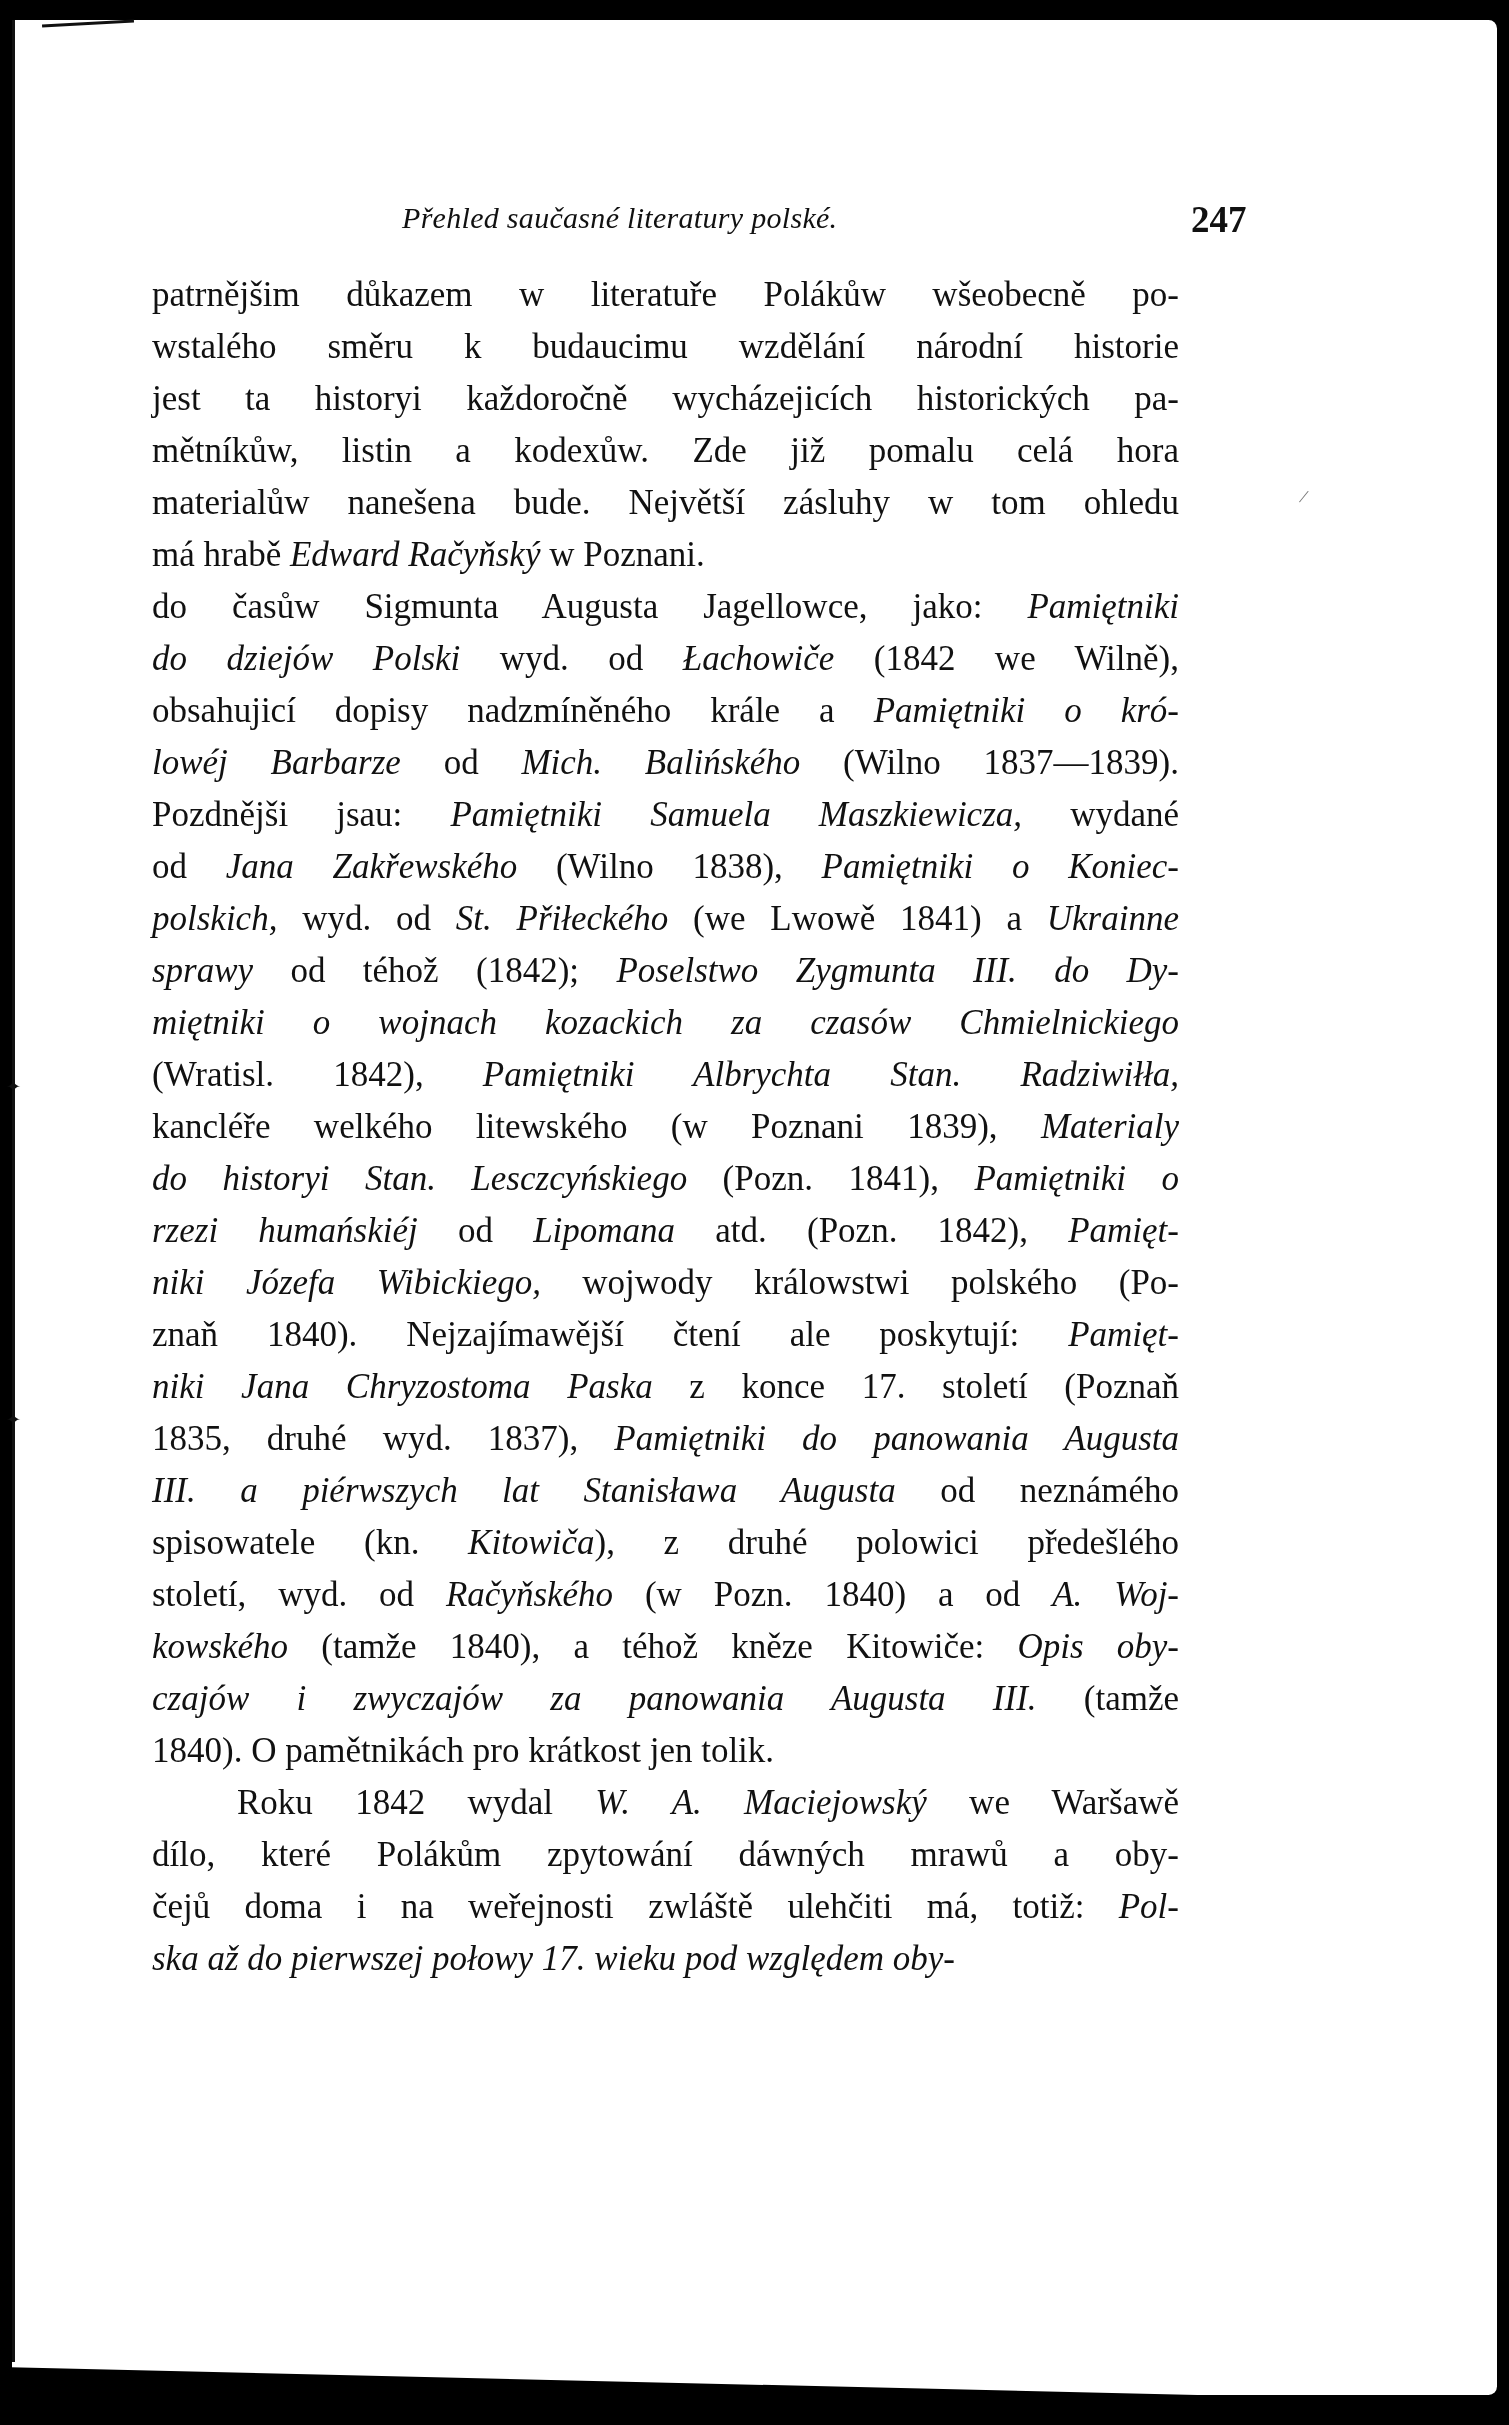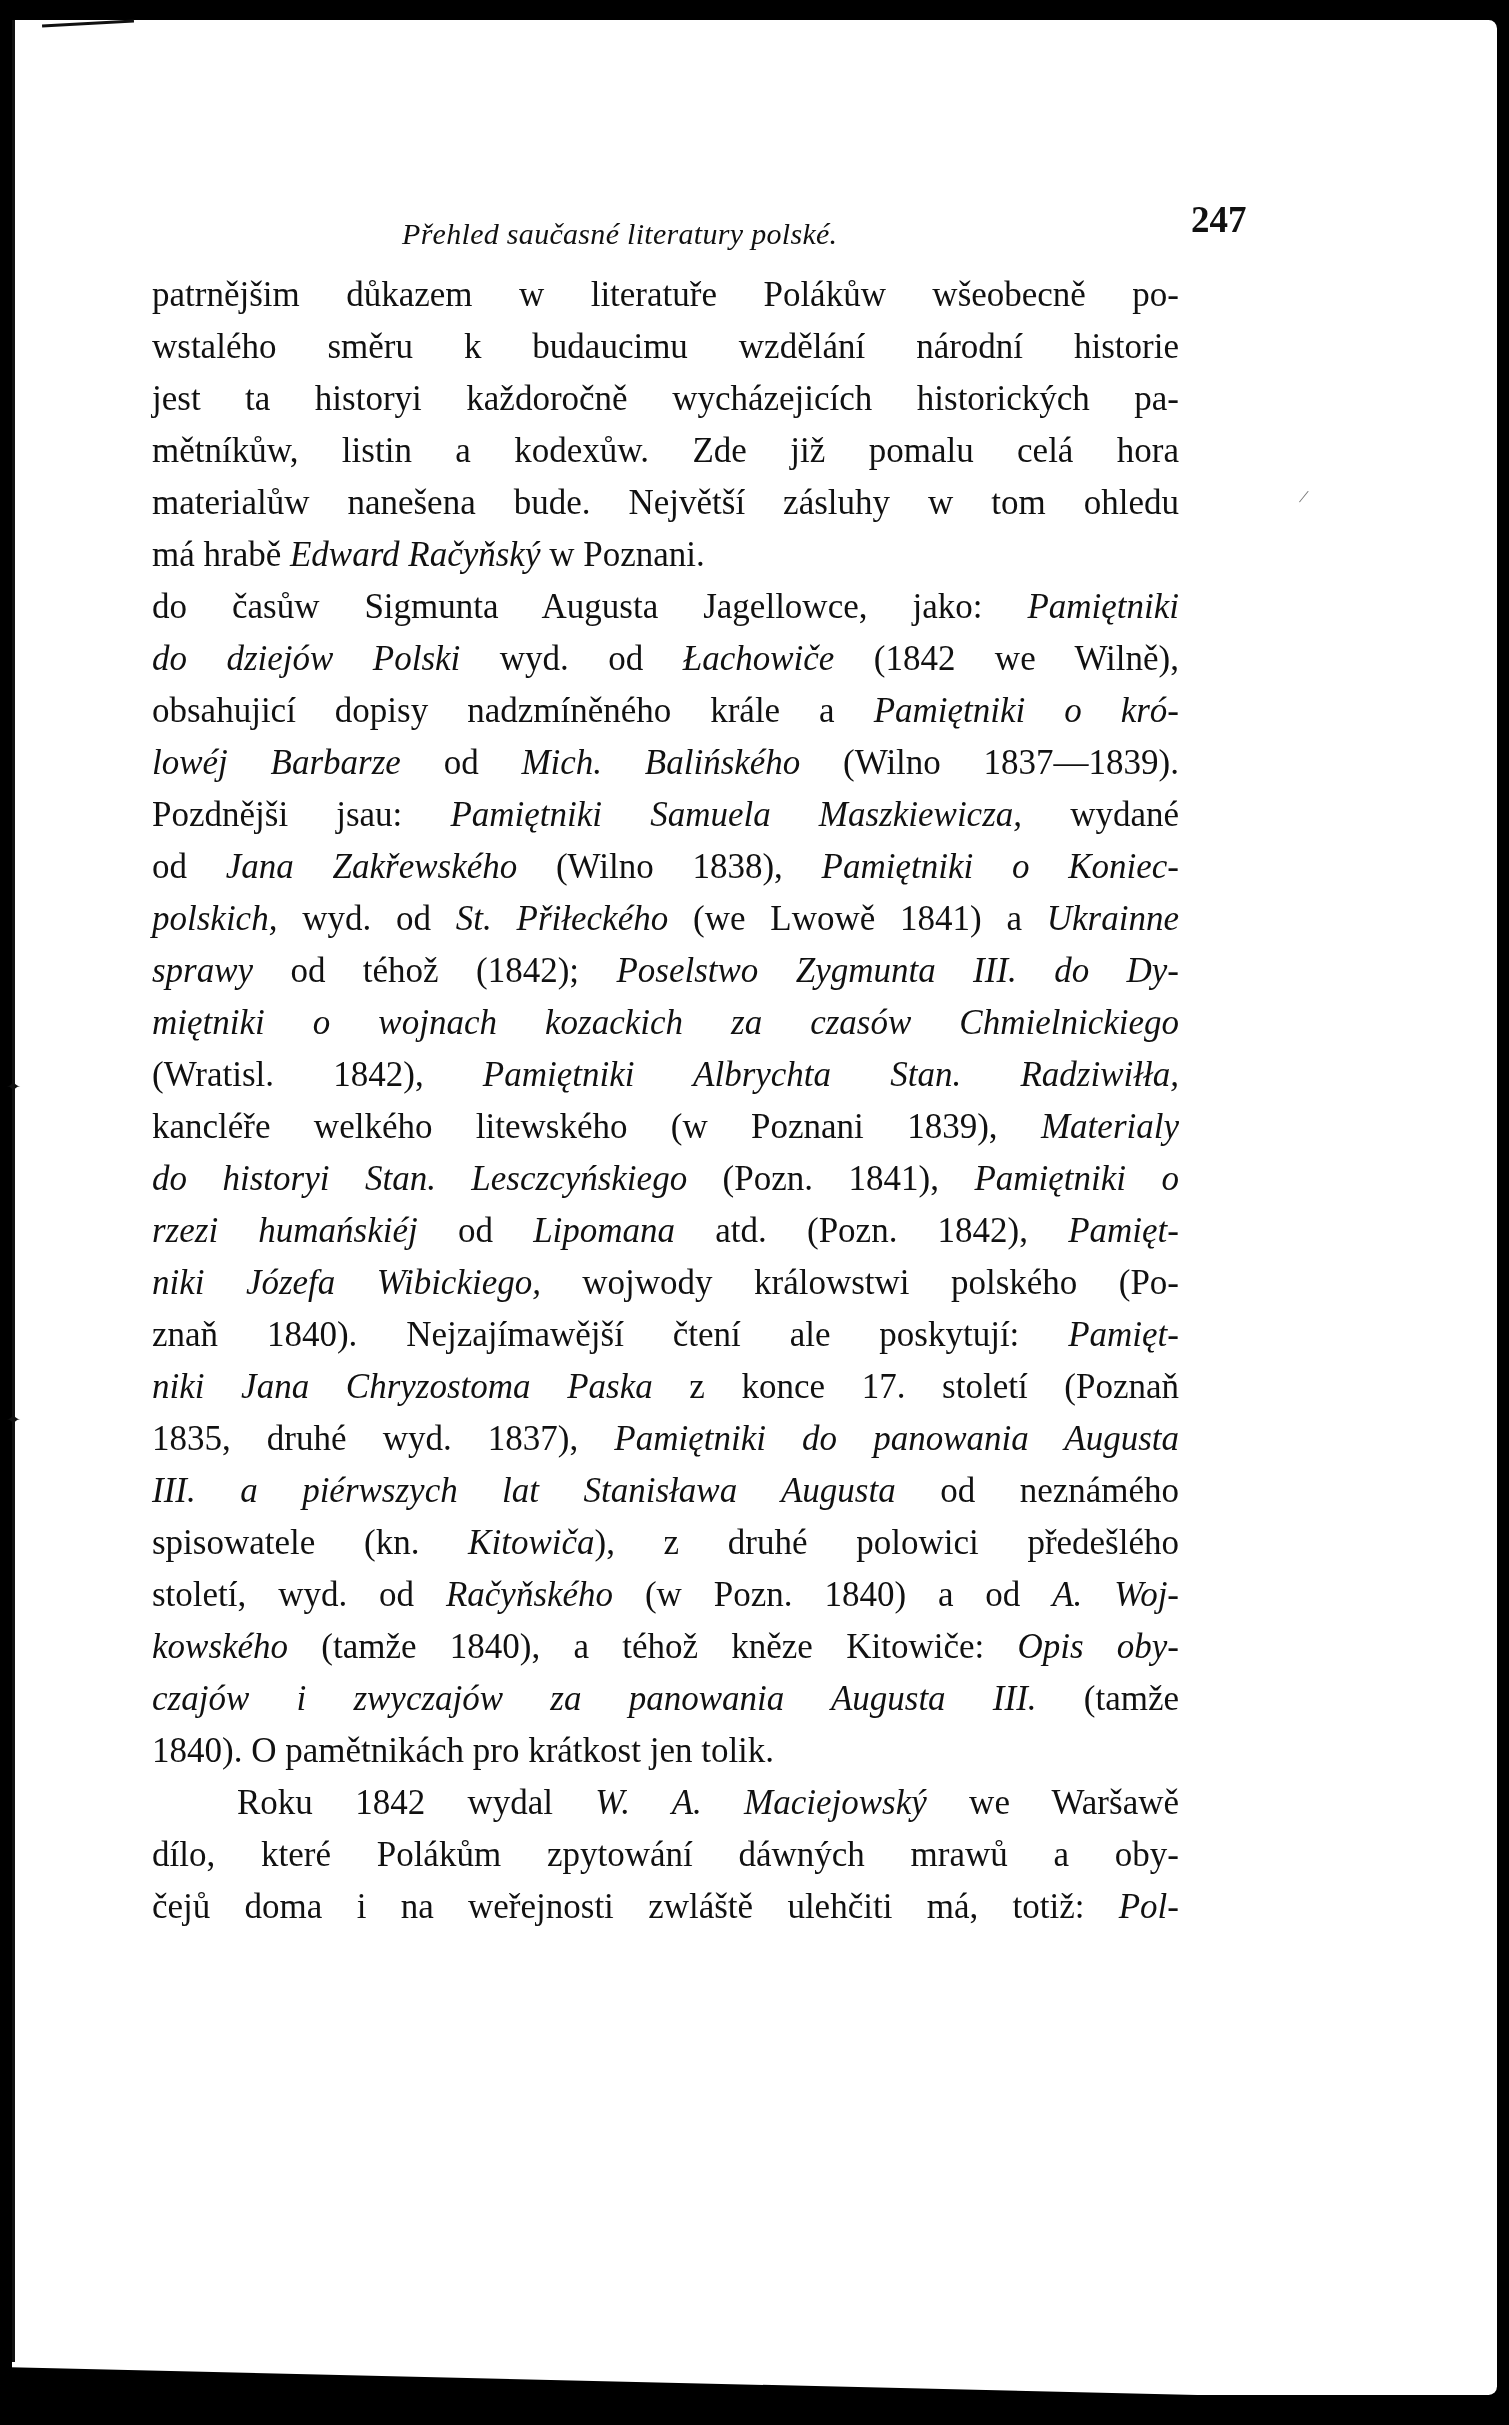--- a/index.html
+++ b/index.html
@@ -27,21 +27,21 @@
     color: #111; font-size: 18.4px; line-height: 16.7px; text-align: center;
   }
   .top-stroke {
     position: absolute; left: 42px; top: 22px; width: 92px; height: 3.3px; background: #111;
     transform: rotate(-3deg);
   }
   .header {
     position: absolute; left: 151px; top: 201px; width: 1213px; height: 50px;
   }
   .running-title {
-    position: absolute; left: 251px; top: 16px; font-style: italic; font-size: 30px; letter-spacing: 0.3px;
+    position: absolute; left: 251px; top: 0; font-style: italic; font-size: 30px; letter-spacing: 0.3px;
   }
   .page-number {
     position: absolute; left: 1040px; top: -3.3px; font-size: 37px; font-weight: bold;
   }
   .body-text {
     position: absolute; left: 152px; top: 269px; width: 1027px;
     font-size: 35px; line-height: 52px; text-align: justify;
   }
   .line {
     display: block; white-space: nowrap; text-align-last: justify; text-align: justify;
@@ -101,15 +101,16 @@
       <span class="line"><span>spisowatele (kn. </span><i>Kitowiča</i><span>), z druhé polowici předešlého</span></span>
       <span class="line"><span>století, wyd. od </span><i>Račyňského</i><span> (w Pozn. 1840) a od </span><i>A. Woj-</i></span>
       <span class="line"><i>kowského</i><span> (tamže 1840), a téhož kněze Kitowiče: </span><i>Opis oby-</i></span>
       <span class="line"><i>czajów i zwyczajów za panowania Augusta III.</i><span> (tamže</span></span>
       <span class="line last"><span>1840). O pamětnikách pro krátkost jen tolik.</span></span>
     </div>
     <div>
       <span class="line indent"><span>Roku 1842 wydal </span><i>W. A. Maciejowský</i><span> we Waršawě</span></span>
       <span class="line"><span>dílo, které Polákům zpytowání dáwných mrawů a oby-</span></span>
       <span class="line"><span>čejů doma i na weřejnosti zwláště ulehčiti má, totiž: </span><i>Pol-</i></span>
+      <span class="line last"><i>ska až do pierwszej połowy 17. wieku pod względem oby-</i></span>
     </div>
   </div>
 
 
 </body></html>

